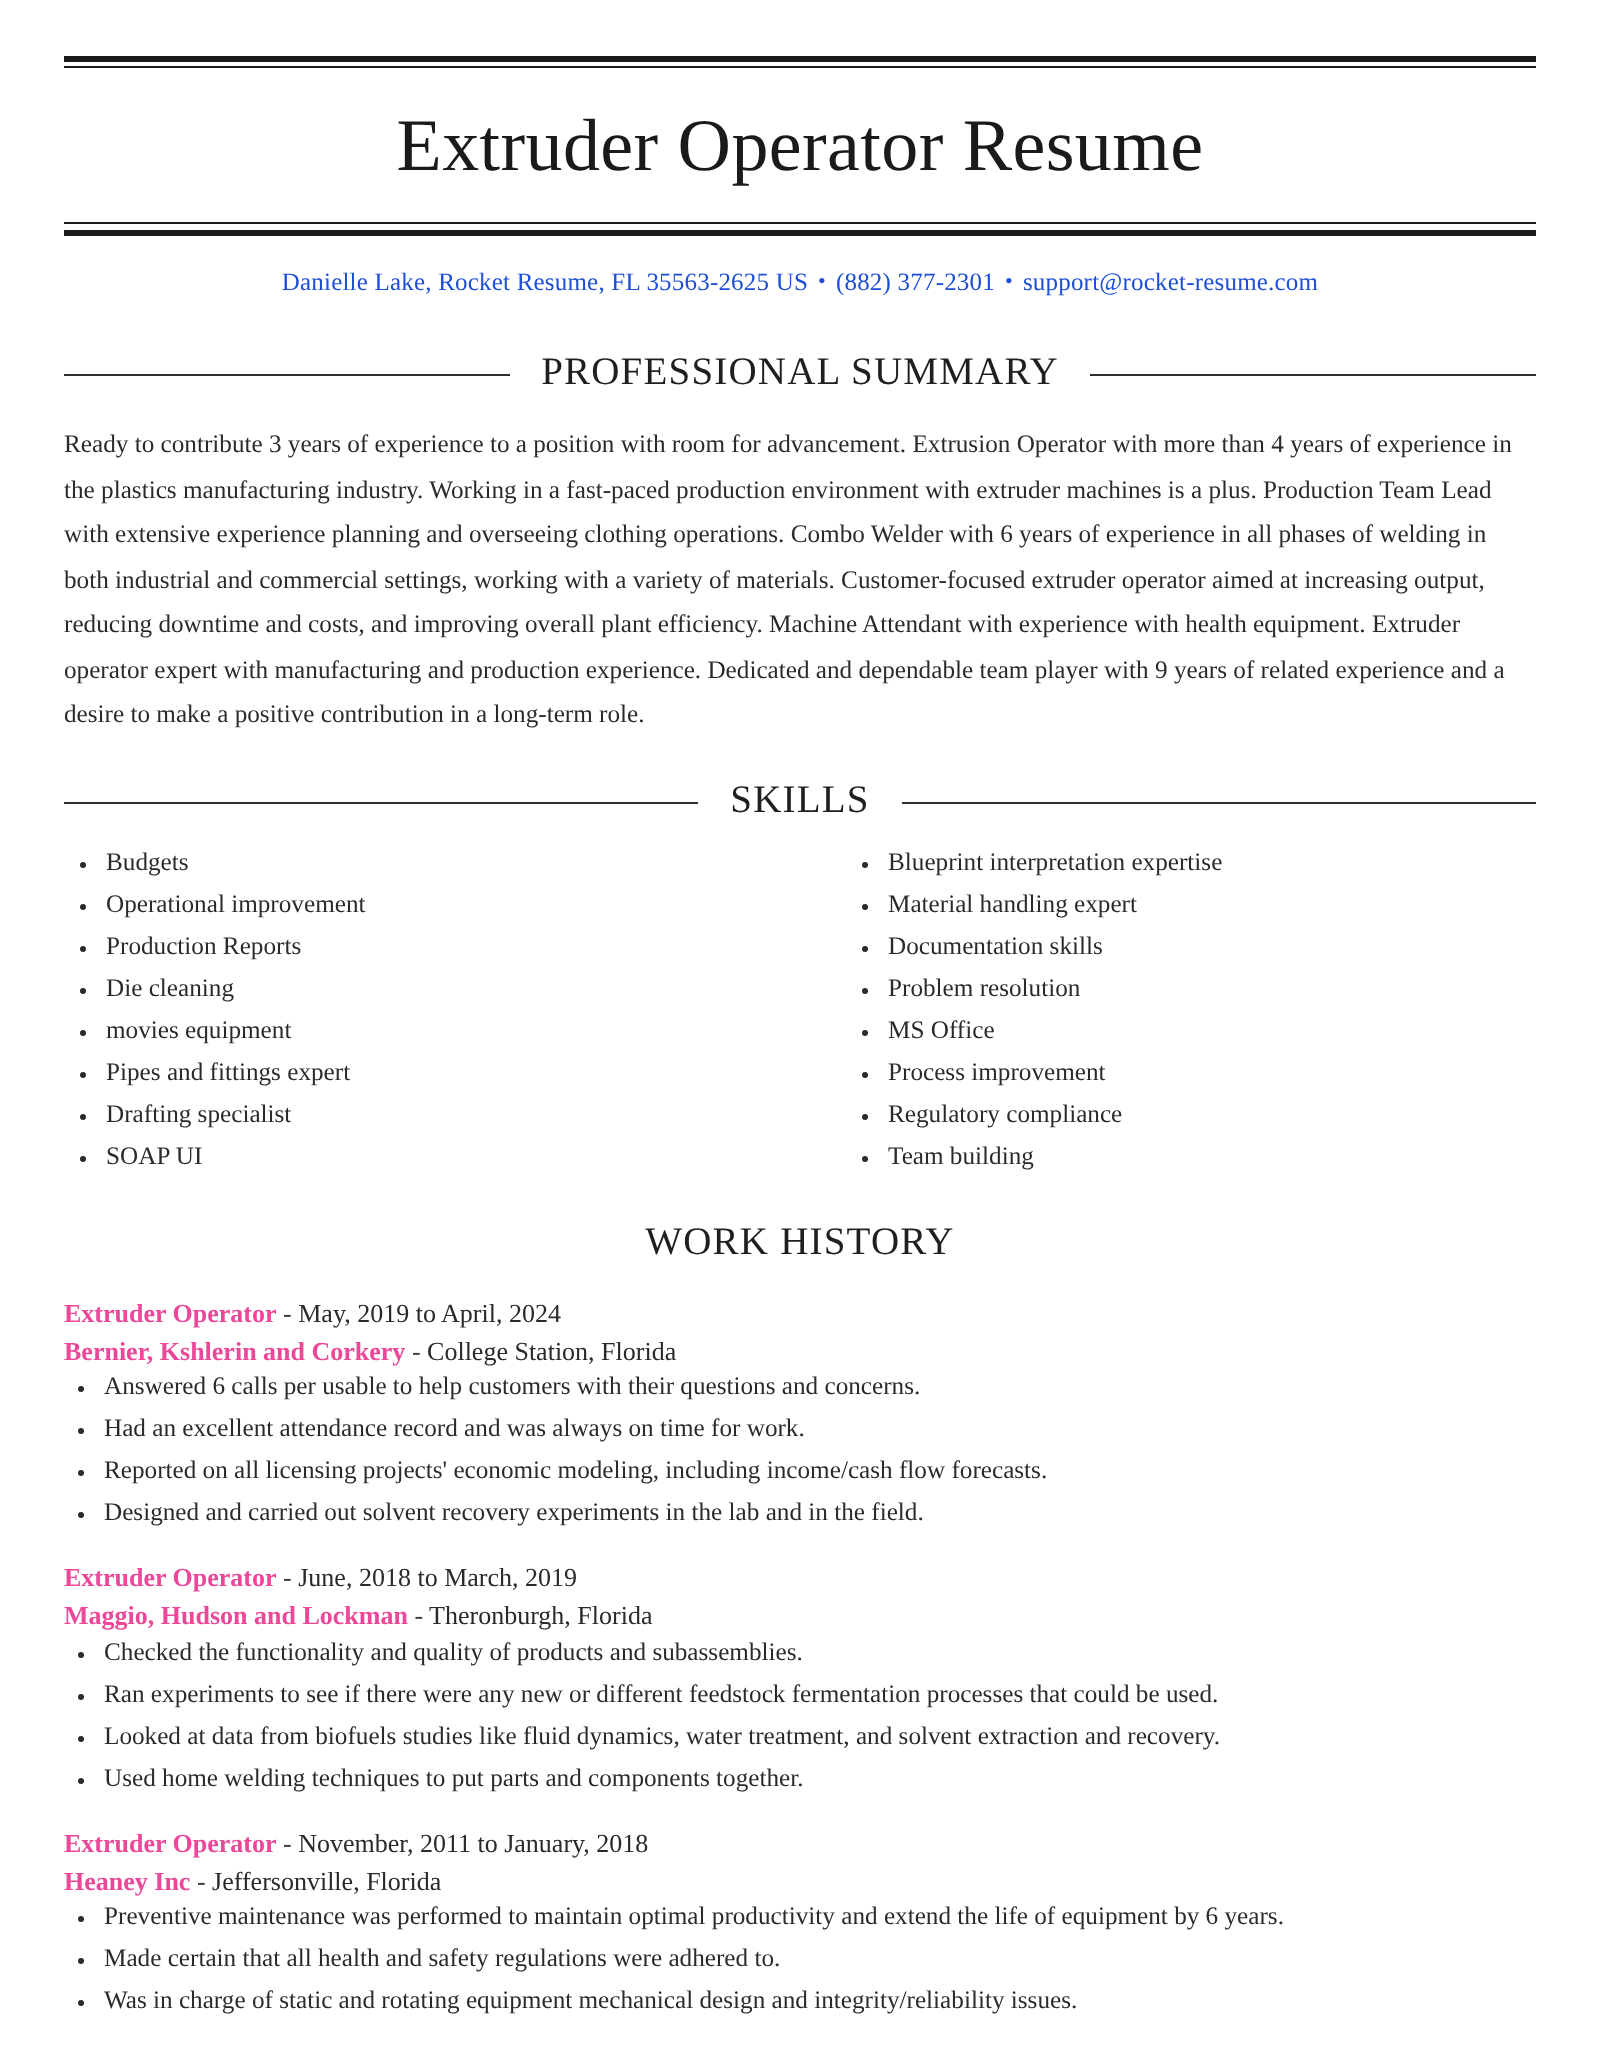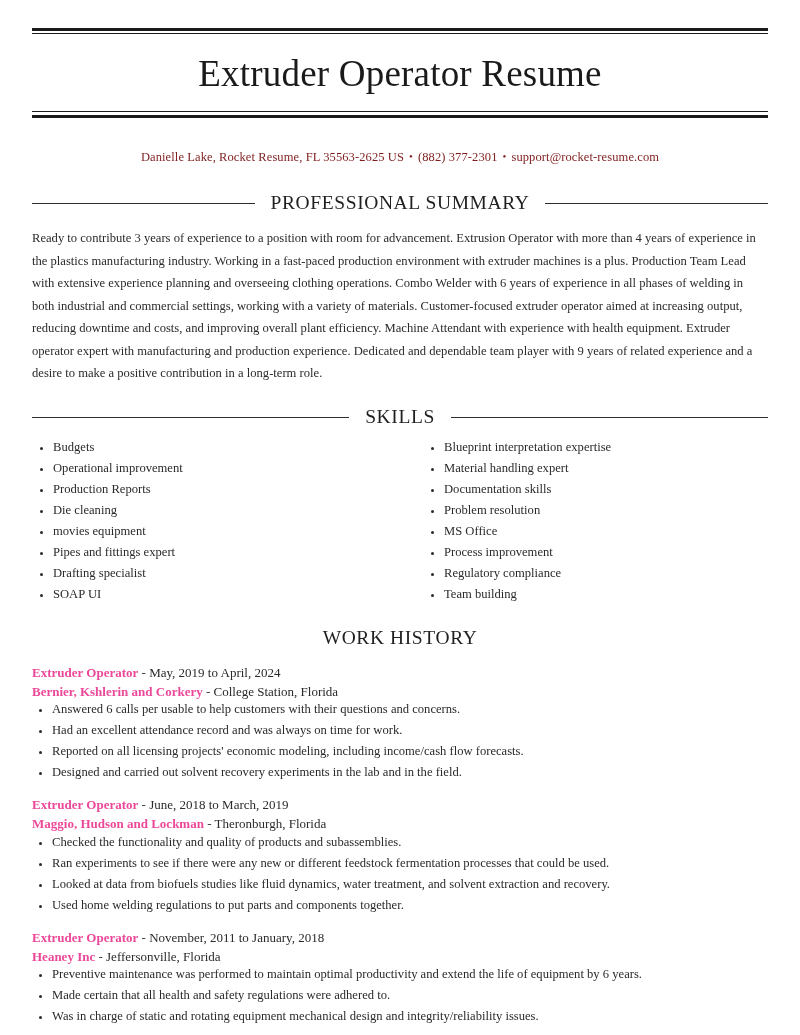--- a/index.html
+++ b/index.html
@@ -47,22 +47,22 @@
     letter-spacing: 0.2px;
     color: #1a1a1a;
     line-height: 1;
     padding: 21px 0 19px 0;
     margin: 0;
   }
 
   .contact-line {
     text-align: center;
     font-size: 12.5px;
-    color: #7f1d1d;
-    padding-top: 32px;
+    color: #1d4ed8;
+    padding-top: 16px;
     letter-spacing: 0.1px;
   }
   .contact-sep {
     padding: 0 5px;
     font-size: 11px;
     position: relative;
     top: -1px;
   }
 
   
@@ -246,21 +246,21 @@
           <li>Designed and carried out solvent recovery experiments in the lab and in the field.</li>
         </ul>
       </div>
       <div class="job">
         <div class="job-line"><span class="strong">Extruder Operator</span><span class="dash"> - </span><span>June, 2018 to March, 2019</span></div>
         <div class="job-line"><span class="strong">Maggio, Hudson and Lockman</span><span class="dash"> - </span><span>Theronburgh, Florida</span></div>
         <ul class="bullets job-bullets">
           <li>Checked the functionality and quality of products and subassemblies.</li>
           <li>Ran experiments to see if there were any new or different feedstock fermentation processes that could be used.</li>
           <li>Looked at data from biofuels studies like fluid dynamics, water treatment, and solvent extraction and recovery.</li>
-          <li>Used home welding regulations to put parts and components together.</li>
+          <li>Used home welding techniques to put parts and components together.</li>
         </ul>
       </div>
       <div class="job">
         <div class="job-line"><span class="strong">Extruder Operator</span><span class="dash"> - </span><span>November, 2011 to January, 2018</span></div>
         <div class="job-line"><span class="strong">Heaney Inc</span><span class="dash"> - </span><span>Jeffersonville, Florida</span></div>
         <ul class="bullets job-bullets">
           <li>Preventive maintenance was performed to maintain optimal productivity and extend the life of equipment by 6 years.</li>
           <li>Made certain that all health and safety regulations were adhered to.</li>
           <li>Was in charge of static and rotating equipment mechanical design and integrity/reliability issues.</li>
         </ul>

